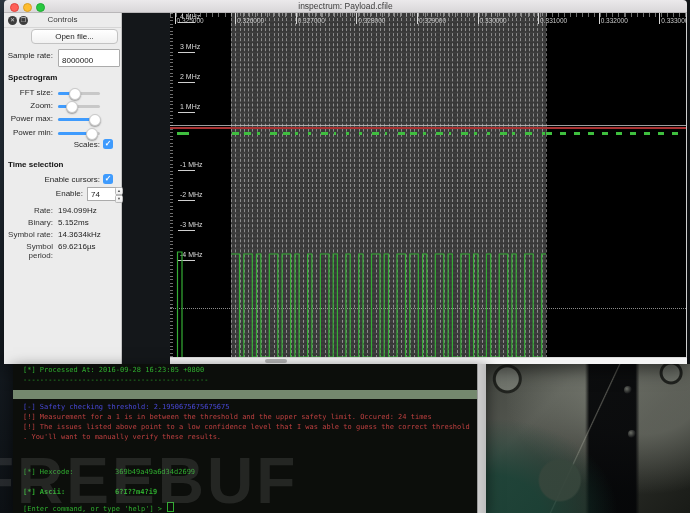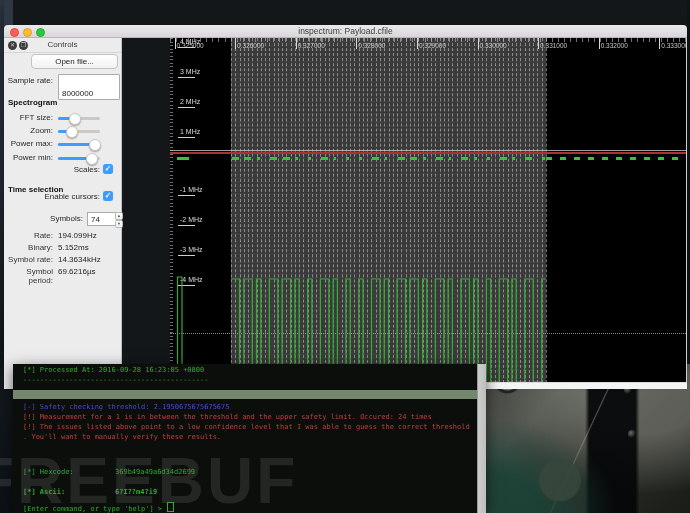--- a/index.html
+++ b/index.html
@@ -15,38 +15,38 @@
       radial-gradient(circle at 38% 78%, rgba(55,70,60,.9) 0 20px, transparent 22px),
       radial-gradient(ellipse at 5% 100%, rgba(25,66,54,.85) 0 18%, transparent 45%),
       linear-gradient(115deg, transparent 49.6%, rgba(165,165,152,.45) 50%, transparent 50.5%),
       linear-gradient(90deg, transparent 0 50%, rgba(4,5,7,.92) 52% 74%, transparent 76%),
       radial-gradient(ellipse at 78% 18%, rgba(135,138,128,.55) 0 25%, transparent 60%),
       linear-gradient(135deg,#454842 0%,#53564f 30%,#2c2e29 62%,#191b17 100%);}
   .photo .bolt{position:absolute;width:8px;height:8px;border-radius:50%;background:radial-gradient(circle at 35% 35%,#6a6d66,#0c0d0f 70%);}
 
   
   #win-inspectrum{position:absolute;left:4px;top:0;width:683px;height:364px;box-shadow:0 6px 18px rgba(0,0,0,.55);border-radius:4px 4px 0 0;}
-  .titlebar{height:12px;background:linear-gradient(#ebe9eb,#d9d7d9);border-bottom:1px solid #b9b7b9;border-radius:4px 4px 0 0;position:relative;margin-top:25px;}
+  .titlebar{height:12px;background:linear-gradient(#ebe9eb,#d9d7d9);border-bottom:1px solid #b9b7b9;border-radius:4px 4px 0 0;position:relative;}
   .tl{position:absolute;top:2.5px;width:7px;height:7px;border-radius:50%;}
   .tl.red{left:6px;background:#ff5f57;border:.5px solid #e0443e;}
   .tl.yellow{left:19px;background:#febc2e;border:.5px solid #d89e24;}
   .tl.green{left:32px;background:#28c840;border:.5px solid #1faa33;}
   .titlebar .title{position:absolute;left:0;right:0;top:1px;text-align:center;font-size:8.5px;color:#3c3c3c;}
   .win-body{display:flex;height:351px;gap:48px;}
 
   
   .controls{width:117px;background:#ececec;border-right:1px solid #c3c3c3;position:relative;font-size:8px;color:#262626;flex:none;}
   .dock-header{height:14px;border-bottom:1px solid #d6d6d6;position:relative;}
   .dock-btn{position:absolute;top:2.5px;width:9px;height:9px;border-radius:50%;background:#3d3d3d;color:#cfcfcf;font-size:6px;line-height:9px;text-align:center;}
   .dock-btn.b1{left:4px;} .dock-btn.b2{left:15px;}
   .dock-title{position:absolute;left:0;right:0;top:2px;text-align:center;font-size:8px;color:#3a3a3a;}
   .open-file{position:absolute;left:27px;top:16px;width:87px;height:15px;background:linear-gradient(#ffffff,#f1f1f1);border:1px solid #c3c3c3;border-radius:4px;font-size:8px;color:#222;font-family:"Liberation Sans",sans-serif;}
   .row{position:absolute;left:0;width:117px;height:14px;}
   .row label{position:absolute;left:0;width:49px;text-align:right;top:2px;}
-  .field{position:absolute;left:54px;top:0;width:57px;height:12px;background:#fff;border:1px solid #ababab;border-radius:1px;font-size:8px;padding:12px 0 0 3px;color:#222;font-family:"Liberation Sans",sans-serif;}
+  .field{position:absolute;left:54px;top:0;width:57px;height:12px;background:#fff;border:1px solid #ababab;border-radius:1px;font-size:8px;padding:4px 0 0 3px;color:#222;font-family:"Liberation Sans",sans-serif;}
   .section{position:absolute;left:4px;font-weight:bold;font-size:8px;color:#111;}
   .slider-row label{width:49px;}
   .slider{position:absolute;left:54px;top:1px;width:42px;height:12px;}
   .slider .track{position:absolute;left:0;right:0;top:5px;height:3px;border-radius:2px;background:#c8c8c8;}
   .slider .fill{height:3px;border-radius:2px;background:var(--accent);}
   .slider .thumb{position:absolute;top:1px;width:10px;height:10px;border-radius:50%;background:#fff;border:.5px solid #c9c9c9;box-shadow:0 1px 1.5px rgba(0,0,0,.35);}
   .checkbox{position:absolute;left:99px;top:1px;width:10px;height:10px;background:var(--accent);border-radius:2.5px;color:#fff;font-size:8px;line-height:10px;text-align:center;font-weight:bold;}
   .check-row label{width:96px;}
   .sym-row label{width:79px;}
   .spin-field{position:absolute;left:83px;top:0;width:25px;height:12px;background:#fff;border:1px solid #ababab;font-size:8px;padding:0 0 0 3px;color:#222;font-family:"Liberation Sans",sans-serif;}
@@ -161,27 +161,27 @@
             </div>
           </div>
 
         <div class="row check-row" style="top:125px;">
           <label>Scales:</label>
           <span class="checkbox">✓</span>
         </div>
 
         <div class="section" style="top:147px;">Time selection</div>
 
-        <div class="row check-row" style="top:152px;">
+        <div class="row check-row" style="top:160px;">
           <label>Enable cursors:</label>
           <span class="checkbox">✓</span>
         </div>
 
         <div class="row sym-row" style="top:174px;">
-          <label>Symbols:</label>
+          <label>Enable:</label>
           <input class="spin-field" value="74" style="">
           <span class="stepper">
             <span>▲</span>
             <span>▼</span>
           </span>
         </div>
         <div id="stats">
             <div class="row stat-row" style="top: 191px;">
               <label>Rate:</label>
               <span class="val">194.099Hz</span>

